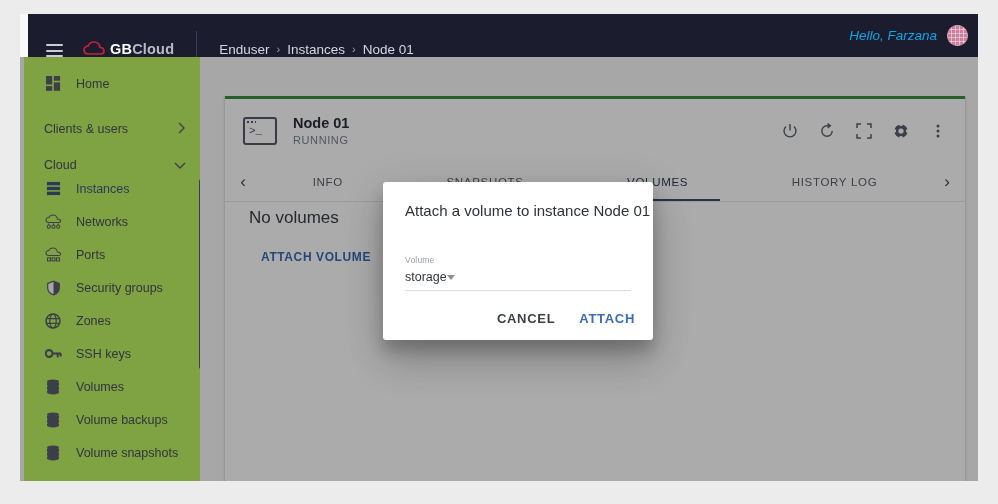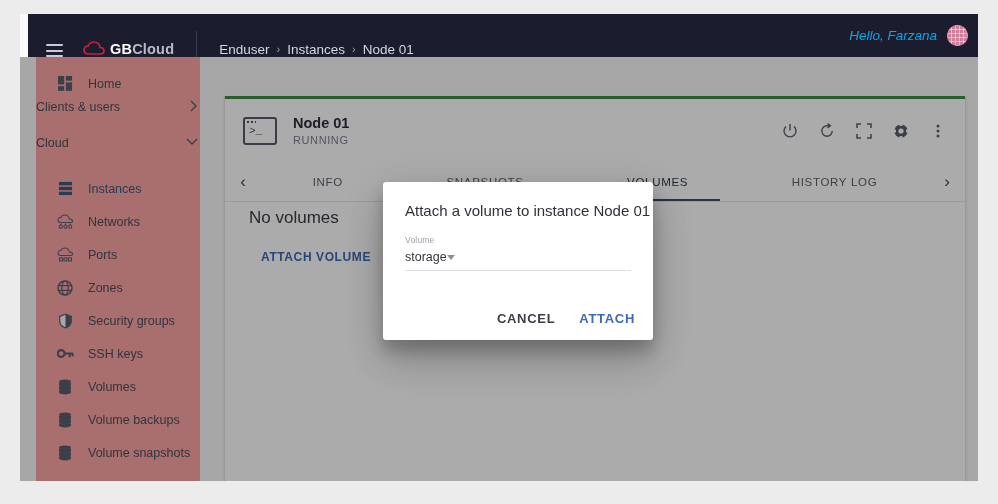--- a/index.html
+++ b/index.html
@@ -62,41 +62,41 @@
   #avatar {
     width: 21px; height: 21px; border-radius: 50%;
     background: #cc7e9b;
     background-image:
       repeating-linear-gradient(0deg, rgba(255,255,255,.45) 0 1px, transparent 1px 4px),
       repeating-linear-gradient(90deg, rgba(255,255,255,.45) 0 1px, transparent 1px 4px);
   }
 
   
   #sidebar {
-    position: absolute; left: 16px; top: 43px;
+    position: absolute; left: 4px; top: 43px;
     width: 180px; height: 424px;
-    background: #fca5a5;
+    background: #bef264;
     overflow: hidden;
   }
   .nav-item {
     height: 33px; display: flex; align-items: center;
     padding-left: 20px; cursor: pointer; position: relative;
   }
   .nav-item .nav-ico {
     width: 18px; height: 18px; margin-right: 14px;
     display: flex; align-items: center; justify-content: center;
     flex: 0 0 18px; color: #5a5f6e;
   }
   .nav-item .nav-label { font-size: 12.5px; color: #4a4f5c; white-space: nowrap; }
   .nav-item.active .nav-label { color: #3d5a80; }
   .nav-item.active .nav-ico { color: #3d5a80; }
 
   .nav-group {
-    height: 36px; display: flex; align-items: flex-start;
-    padding-right: 18px;
+    height: 36px; display: flex; align-items: flex-end;
+    padding-left: 20px; padding-right: 18px;
     cursor: pointer; justify-content: space-between;
   }
   .nav-group .nav-label { font-size: 12.5px; color: #4a4f5c; }
   .nav-group .chev { font-size: 11px; color: #5a5f6e; }
 
   #sidebar-scrollbar {
     position: absolute; right: 1px; top: 122px;
     width: 4px; height: 190px;
     background: #5d5f63; border-radius: 2px;
   }
@@ -192,21 +192,21 @@
     background: rgba(0,0,0,.33);
   }
   #dialog {
     position: absolute; left: 363px; top: 168px;
     width: 270px; height: 158px;
     background: #ffffff; border-radius: 3px;
     box-shadow: 0 11px 15px rgba(0,0,0,.20), 0 9px 46px rgba(0,0,0,.12), 0 24px 38px rgba(0,0,0,.14);
     padding: 20px 22px 0 22px;
   }
   #dialog-title { font-size: 15px; color: #2e3138; font-weight: normal; white-space: nowrap; }
-  #volume-field { margin-top: 16px; position: relative; }
+  #volume-field { margin-top: 36px; position: relative; }
   #volume-label { font-size: 8.5px; color: #9a9ea7; letter-spacing: .2px; }
   #volume-select-row {
     margin-top: 5px; display: flex; align-items: flex-end; justify-content: flex-start;
     border-bottom: 1px solid #dcdee2; padding-bottom: 6px; cursor: pointer;
   }
   #volume-value { font-size: 12.5px; color: #32353c; }
   #volume-caret {
     width: 0; height: 0; border-left: 4.5px solid transparent;
     border-right: 4.5px solid transparent; border-top: 5px solid #8b8f98;
     margin-bottom: 4px;
@@ -322,37 +322,37 @@
           <rect x="2.6" y="11.6" width="3.2" height="3.2" fill="none" stroke="currentColor" stroke-width="1.1"></rect>
           <rect x="7.4" y="11.6" width="3.2" height="3.2" fill="none" stroke="currentColor" stroke-width="1.1"></rect>
           <rect x="12.2" y="11.6" width="3.2" height="3.2" fill="none" stroke="currentColor" stroke-width="1.1"></rect>
         </svg>
       </span>
       <span class="nav-label">Ports</span>
     </div>
 
     <div class="nav-item">
       <span class="nav-ico">
+        <svg width="15" height="16" viewBox="0 0 14 16">
+          <path d="M7 0.6 L13.4 3.1 V8 C13.4 11.8 10.6 14.4 7 15.5 C3.4 14.4 0.6 11.8 0.6 8 V3.1 Z" fill="currentColor"></path>
+          <path d="M7 1.8 V14.2 C4.2 13.2 1.8 11.1 1.8 8 V3.9 Z" fill="#fafafa"></path>
+        </svg>
+      </span>
+      <span class="nav-label">Security groups</span>
+    </div>
+
+    <div class="nav-item">
+      <span class="nav-ico">
         <svg width="16" height="16" viewBox="0 0 16 16">
           <circle cx="8" cy="8" r="7" fill="none" stroke="currentColor" stroke-width="1.5"></circle>
           <ellipse cx="8" cy="8" rx="3.2" ry="7" fill="none" stroke="currentColor" stroke-width="1.2"></ellipse>
           <path d="M1.2 5.6 H14.8 M1.2 10.4 H14.8" stroke="currentColor" stroke-width="1.2"></path>
         </svg>
       </span>
       <span class="nav-label">Zones</span>
-    </div>
-
-    <div class="nav-item">
-      <span class="nav-ico">
-        <svg width="15" height="16" viewBox="0 0 14 16">
-          <path d="M7 0.6 L13.4 3.1 V8 C13.4 11.8 10.6 14.4 7 15.5 C3.4 14.4 0.6 11.8 0.6 8 V3.1 Z" fill="currentColor"></path>
-          <path d="M7 1.8 V14.2 C4.2 13.2 1.8 11.1 1.8 8 V3.9 Z" fill="#fafafa"></path>
-        </svg>
-      </span>
-      <span class="nav-label">Security groups</span>
     </div>
 
     <div class="nav-item">
       <span class="nav-ico">
         <svg width="17" height="13" viewBox="0 0 18 12">
           <circle cx="4.4" cy="6" r="3.6" fill="none" stroke="currentColor" stroke-width="2.2"></circle>
           <path d="M8 6 H17" stroke="currentColor" stroke-width="2.2"></path>
           <path d="M13.4 6 V10" stroke="currentColor" stroke-width="2.2"></path>
           <path d="M16.6 6 V9" stroke="currentColor" stroke-width="2.2"></path>
         </svg>

